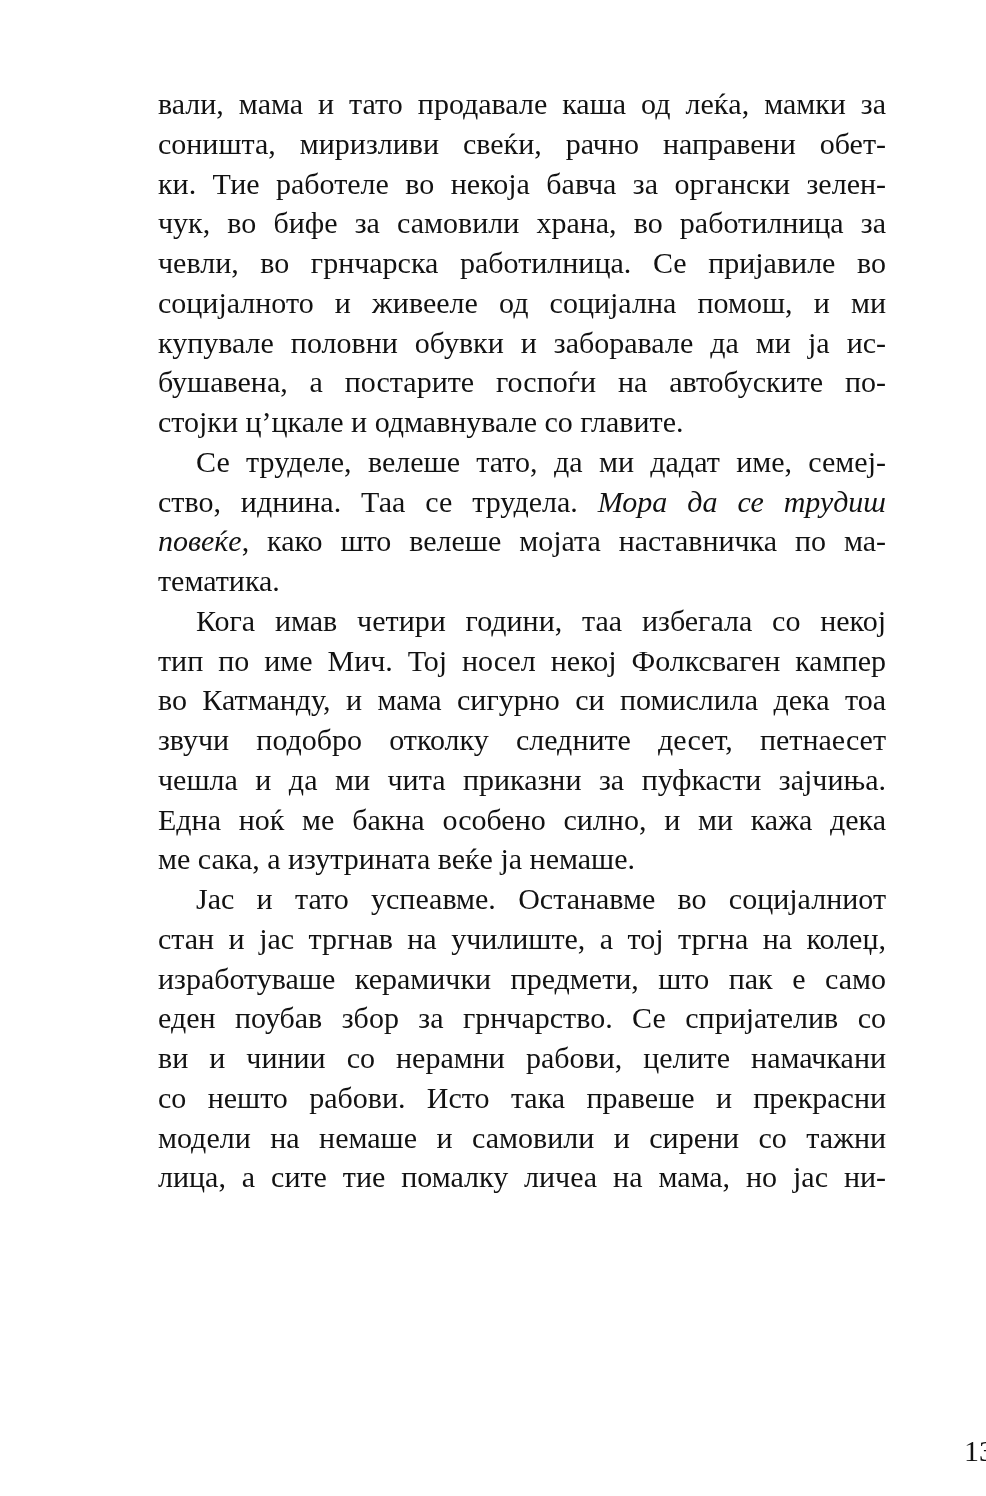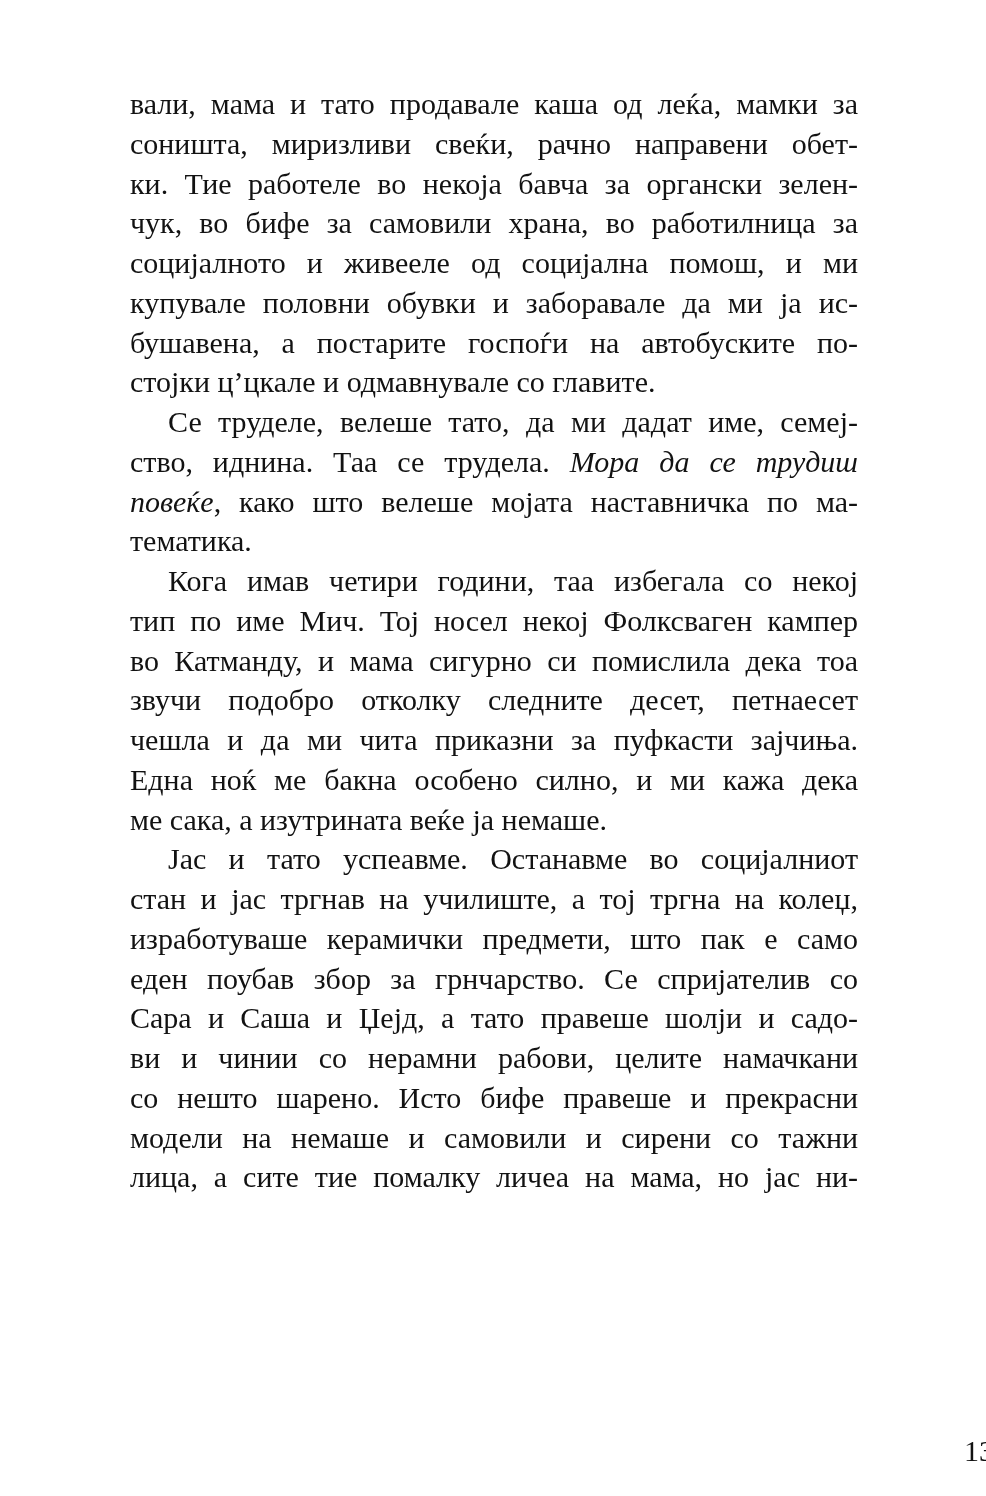--- a/index.html
+++ b/index.html
@@ -9,20 +9,21 @@
     position: relative;
     background: #ffffff;
     font-family: "Liberation Serif", "DejaVu Serif", serif;
     color: #121212;
     overflow: hidden;
   }
   .page {
     position: absolute;
     inset: 0;
     background: #ffffff;
+    margin-left: 28px;
   }
   .text-block {
     position: absolute;
     left: 130px;
     top: 84px;
     width: 728px;
   }
   .paragraph { margin: 0; padding: 0; }
   .line {
     font-size: 30px;
@@ -51,20 +52,21 @@
 </head>
 <body>
 
 <div class="page">
   <div class="text-block">
       <div class="paragraph">
         <div class="line"><span>вали, мама и тато продавале каша од леќа, мамки за</span></div>
         <div class="line"><span>соништа, миризливи свеќи, рачно направени обет-</span></div>
         <div class="line"><span>ки. Тие работеле во некоја бавча за органски зелен-</span></div>
         <div class="line"><span>чук, во бифе за самовили храна, во работилница за</span></div>
+        <div class="line"><span>чевли, во грнчарска работилница. Се пријавиле во</span></div>
         <div class="line"><span>социјалното и живееле од социјална помош, и ми</span></div>
         <div class="line"><span>купувале половни обувки и заборавале да ми ја ис-</span></div>
         <div class="line"><span>бушавена, а постарите госпоѓи на автобуските по-</span></div>
         <div class="line last"><span>стојки ц’цкале и одмавнувале со главите.</span></div>
       </div>
       <div class="paragraph">
         <div class="line indent"><span>Се труделе, велеше тато, да ми дадат име, семеј-</span></div>
         <div class="line"><span>ство, иднина. Таа се трудела. </span><span class="italic">Мора да се трудиш</span></div>
         <div class="line"><span class="italic">повеќе</span><span>, како што велеше мојата наставничка по ма-</span></div>
         <div class="line last"><span>тематика.</span></div>
@@ -76,21 +78,20 @@
         <div class="line"><span>звучи подобро отколку следните десет, петнаесет</span></div>
         <div class="line"><span>чешла и да ми чита приказни за пуфкасти зајчиња.</span></div>
         <div class="line"><span>Една ноќ ме бакна особено силно, и ми кажа дека</span></div>
         <div class="line last"><span>ме сака, а изутрината веќе ја немаше.</span></div>
       </div>
       <div class="paragraph">
         <div class="line indent"><span>Јас и тато успеавме. Останавме во социјалниот</span></div>
         <div class="line"><span>стан и јас тргнав на училиште, а тој тргна на колеџ,</span></div>
         <div class="line"><span>изработуваше керамички предмети, што пак е само</span></div>
         <div class="line"><span>еден поубав збор за грнчарство. Се спријателив со</span></div>
-        <div class="line"><span>Сара и Саша и Џејд, а тато правеше шолји и садо-</span></div>
         <div class="line"><span>ви и чинии со нерамни рабови, целите намачкани</span></div>
-        <div class="line"><span>со нешто шарено. Исто бифе правеше и прекрасни</span></div>
+        <div class="line"><span>со нешто рабови. Исто така правеше и прекрасни</span></div>
         <div class="line"><span>модели на немаше и самовили и сирени со тажни</span></div>
         <div class="line"><span>лица, а сите тие помалку личеа на мама, но јас ни-</span></div>
       </div>
     </div>
   <div class="page-number">13</div>
 </div>
 
 </body></html>

